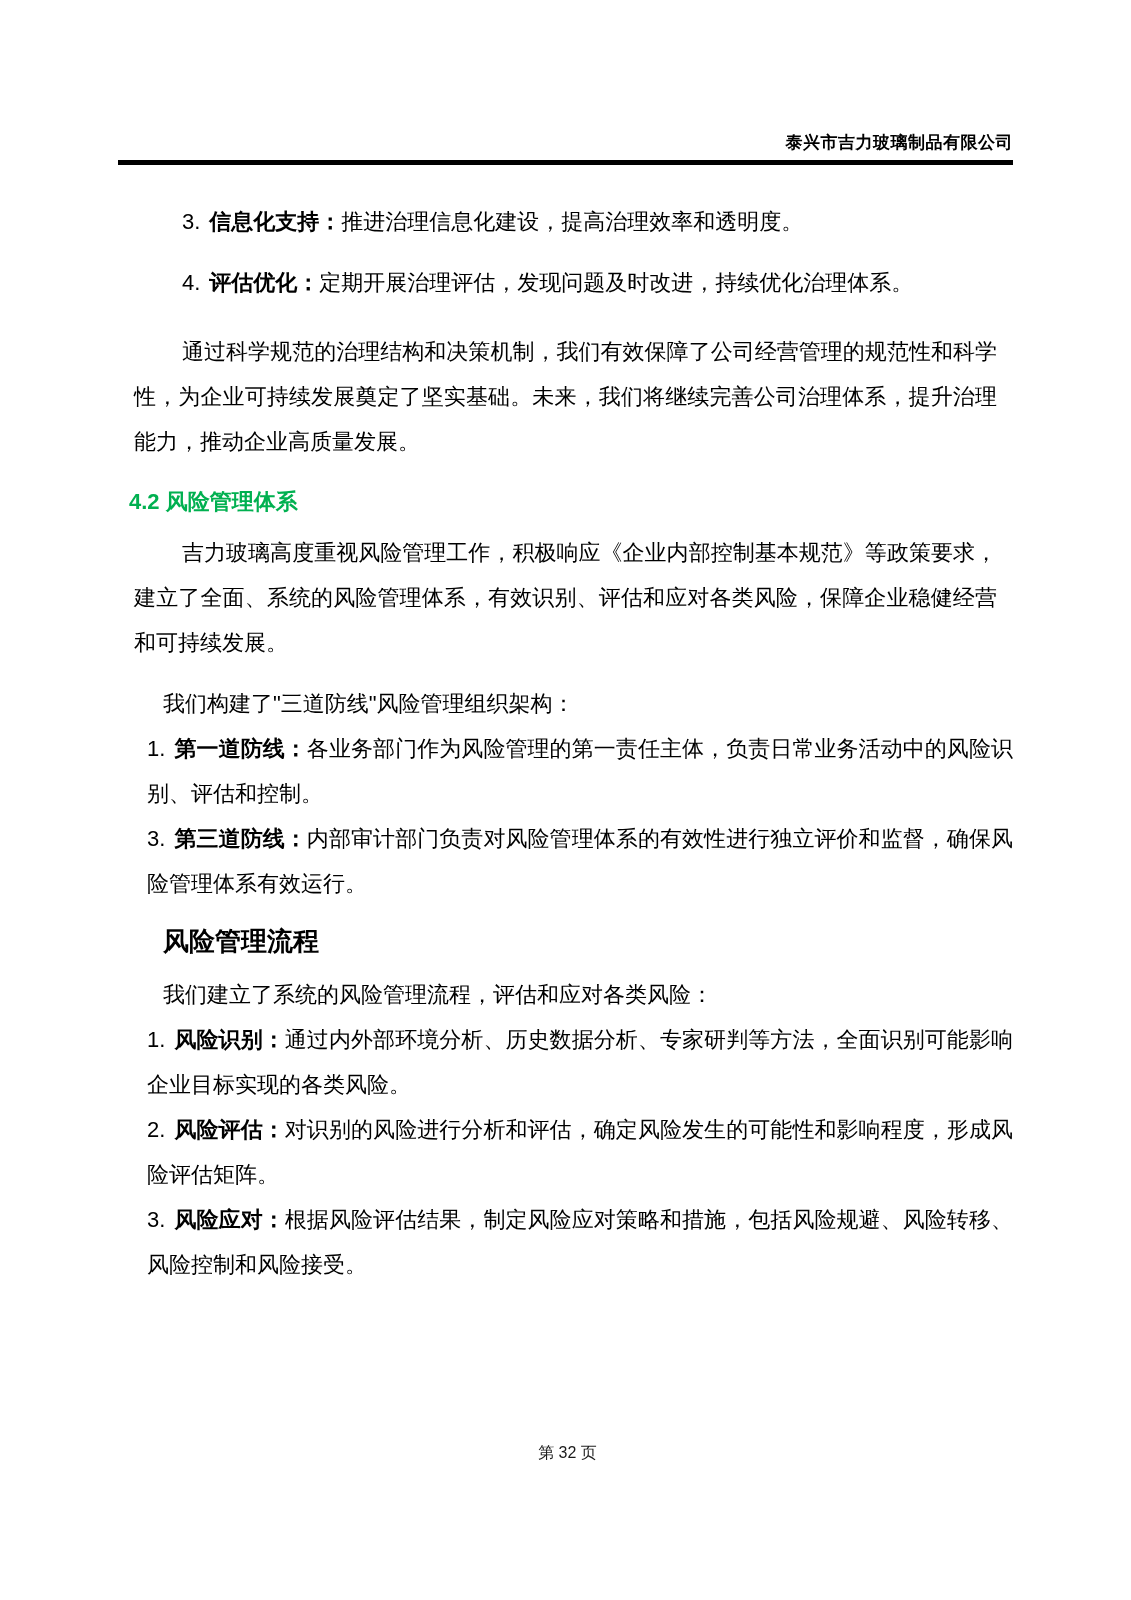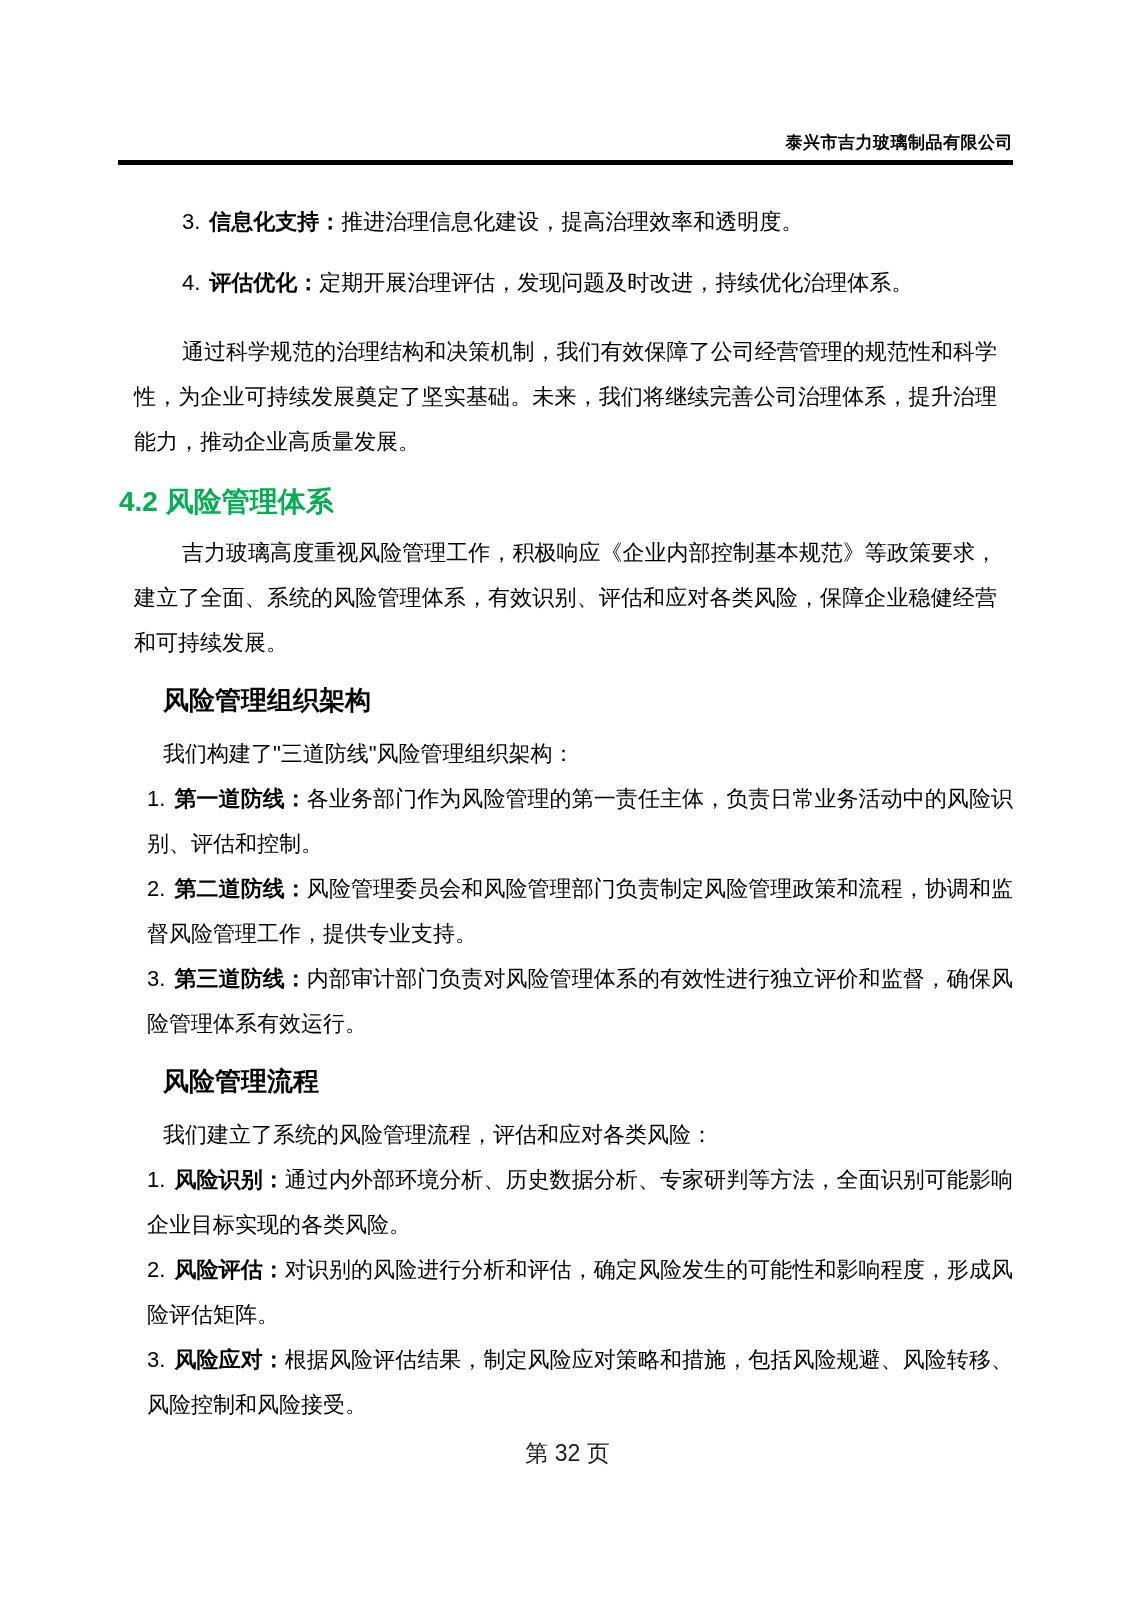--- a/index.html
+++ b/index.html
@@ -25,39 +25,39 @@
     position:absolute; top:183px; left:118px; right:118px;
     font-size:22px; line-height:45px;
     text-align:justify;
   }
   p { margin:16px; }
   .top-item { padding-left:48px; }
   .num { margin-right:9px; }
   .term { font-weight:700; }
   .para { margin-top:24px; text-indent:48px; }
   .section-title {
-    margin:18px 0 0 1px;
-    font-size:28px; line-height:40px; font-weight:700;
+    margin:18px 0 0 11px;
+    font-size:22px; line-height:40px; font-weight:700;
     color:#00B050;
     text-align:left;
   }
   .section-title + .para { margin-top:8px; }
   .subsection { margin-top:16px; padding-left:29px; }
   .subsection.second { }
   .sub-title {
     margin:0 0 0 16px;
     font-size:26px; line-height:38px; font-weight:700;
     text-align:left;
   }
   .lead { margin:12px 0 0 16px; }
   .item { margin:0; }
   .footer {
     position:absolute; top:1441px; left:4px; right:0;
     text-align:center;
-    font-size:23px; line-height:24px;
+    font-size:16px; line-height:24px;
     color:#1a1a1a;
   }
 </style>
 </head>
 <body>
 
 <div class="page">
 
   <div class="header">
     <span>泰兴市吉力玻璃制品有限公司</span>
@@ -70,24 +70,22 @@
 
     <p class="top-item"><span class="num">4.</span><span class="term">评估优化：</span><span>定期开展治理评估，发现问题及时改进，持续优化治理体系。</span></p>
 
     <p class="para">通过科学规范的治理结构和决策机制，我们有效保障了公司经营管理的规范性和科学性，为企业可持续发展奠定了坚实基础。未来，我们将继续完善公司治理体系，提升治理能力，推动企业高质量发展。</p>
 
     <h2 class="section-title">4.2 风险管理体系</h2>
 
     <p class="para">吉力玻璃高度重视风险管理工作，积极响应《企业内部控制基本规范》等政策要求，建立了全面、系统的风险管理体系，有效识别、评估和应对各类风险，保障企业稳健经营和可持续发展。</p>
 
     <div class="subsection">
-      <h3 class="sub-title">风险管理组织架构</h3>
       <p class="lead">我们构建了"三道防线"风险管理组织架构：</p>
       <p class="item"><span class="num">1.</span><span class="term">第一道防线：</span><span>各业务部门作为风险管理的第一责任主体，负责日常业务活动中的风险识别、评估和控制。</span></p>
-      <p class="item"><span class="num">2.</span><span class="term">第二道防线：</span><span>风险管理委员会和风险管理部门负责制定风险管理政策和流程，协调和监督风险管理工作，提供专业支持。</span></p>
       <p class="item"><span class="num">3.</span><span class="term">第三道防线：</span><span>内部审计部门负责对风险管理体系的有效性进行独立评价和监督，确保风险管理体系有效运行。</span></p>
     </div>
 
     <div class="subsection second">
       <h3 class="sub-title">风险管理流程</h3>
       <p class="lead">我们建立了系统的风险管理流程，评估和应对各类风险：</p>
       <p class="item"><span class="num">1.</span><span class="term">风险识别：</span><span>通过内外部环境分析、历史数据分析、专家研判等方法，全面识别可能影响企业目标实现的各类风险。</span></p>
       <p class="item"><span class="num">2.</span><span class="term">风险评估：</span><span>对识别的风险进行分析和评估，确定风险发生的可能性和影响程度，形成风险评估矩阵。</span></p>
       <p class="item"><span class="num">3.</span><span class="term">风险应对：</span><span>根据风险评估结果，制定风险应对策略和措施，包括风险规避、风险转移、风险控制和风险接受。</span></p>
     </div>

